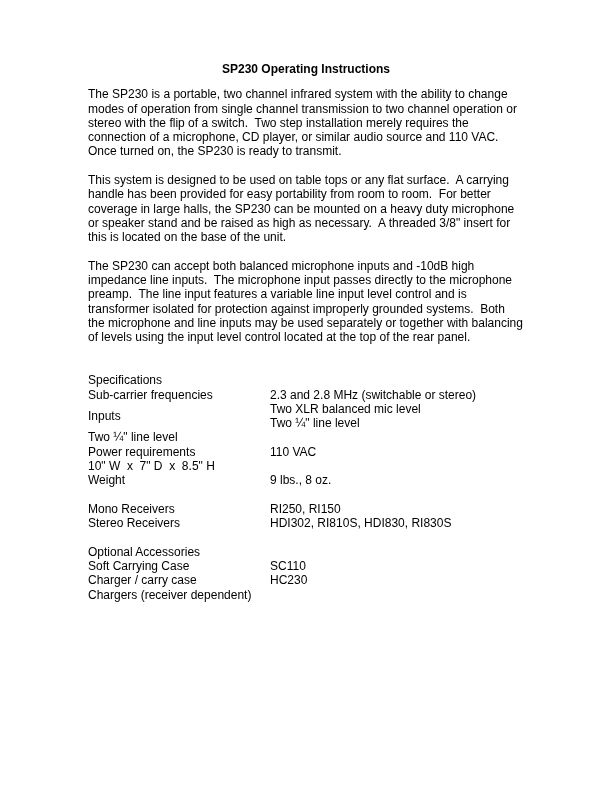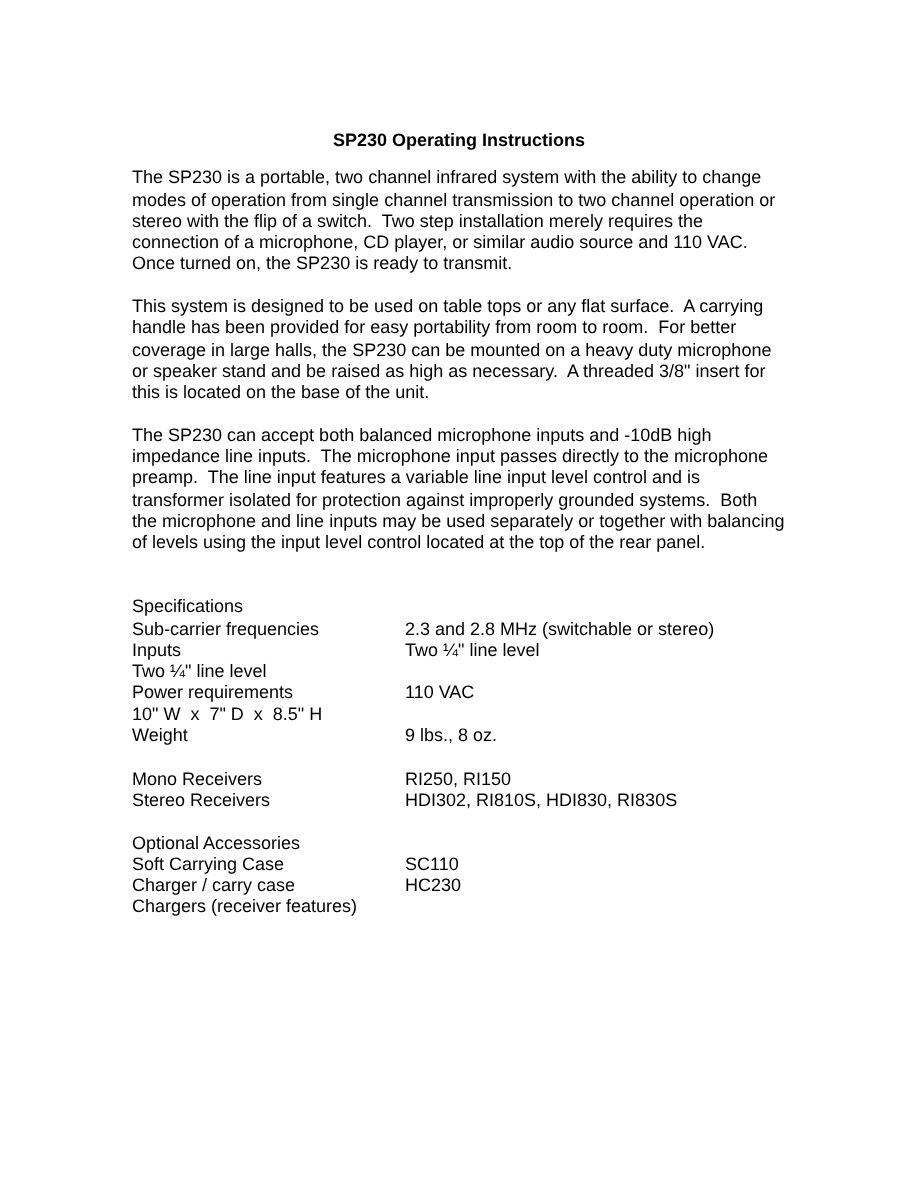--- a/index.html
+++ b/index.html
@@ -8,21 +8,21 @@
     width: 612px;
     height: 792px;
     background: #ffffff;
     overflow: hidden;
     font-family: "Liberation Sans", sans-serif;
     color: #000000;
   }
   .content {
     position: absolute;
     left: 88px;
-    top: 86px;
+    top: 62px;
     width: 436px;
     font-size: 12px;
     line-height: 14.3px;
   }
   .doc-title {
     text-align: center;
     font-weight: bold;
     margin: 0 0 11px 0;
     white-space: pre-wrap;
   }
@@ -67,20 +67,21 @@
   <div class="sec-row">
     <div class="row-label">Sub-carrier frequencies</div>
     <div class="row-values">
   <div class="row-value">2.3 and 2.8 MHz (switchable or stereo)</div>
 </div>
   </div>
 
   <div class="sec-row">
     <div class="row-label">Inputs</div>
     <div class="row-values">
+  <div class="row-value">Two XLR balanced mic level</div>
 
   <div class="row-value">Two ¼" line level</div>
 </div>
   </div>
 
   <div class="sec-row">
     <div class="row-values">
   <div class="row-value">Two ¼" line level</div>
 </div>
   </div>
@@ -136,19 +137,19 @@
   </div>
 
   <div class="sec-row">
     <div class="row-label">Charger / carry case</div>
     <div class="row-values">
   <div class="row-value">HC230</div>
 </div>
   </div>
 
   <div class="sec-row">
-    <div class="row-label">Chargers (receiver features)</div>
+    <div class="row-label">Chargers (receiver dependent)</div>
   </div>
 </div>
   </div>
 </div>
   </div>
 </div>
 
 </body></html>

